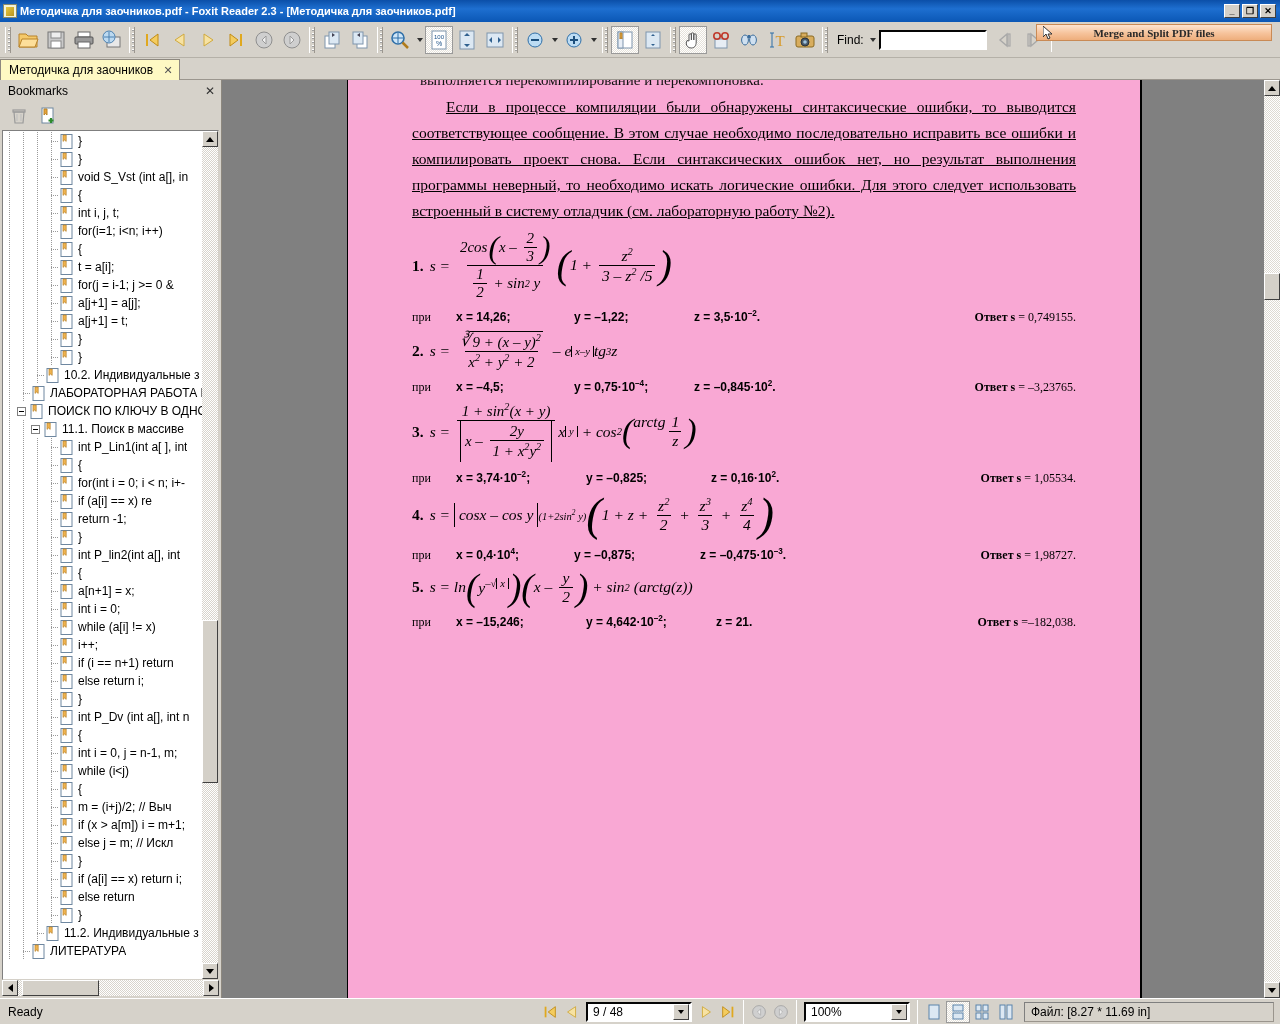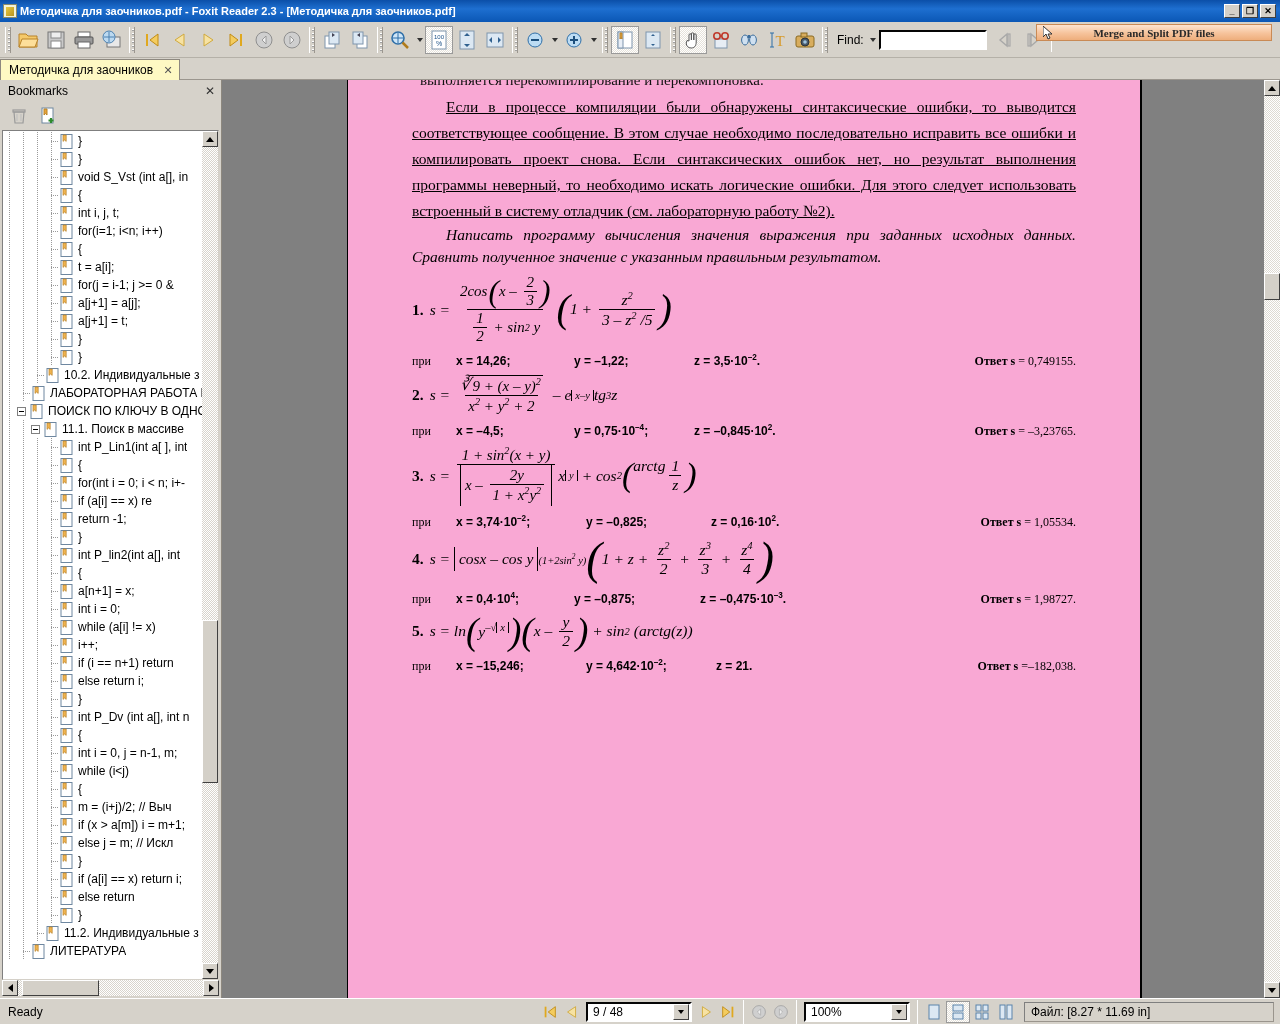--- a/index.html
+++ b/index.html
@@ -1171,21 +1171,20 @@
           <div class="cutline">
             <span>выполняется перекомпилирование и перекомпоновка.</span>
           </div>
 
           <div class="doc" style="top:14px;">
 
             <p class="just">Если в процессе компиляции были обнаружены синтаксические ошибки, то выводится соответствующее сообщение. В этом случае необходимо последовательно исправить все ошибки и компилировать проект снова. Если синтаксических ошибок нет, но результат выполнения программы неверный, то необходимо искать логические ошибки. Для этого следует использовать встроенный в систему отладчик (см. лабораторную работу №2).</p>
 
 
 
-            <p class="ital">Написать программу вычисления значения выражения при заданных исходных данных. Сравнить полученное значение с указанным правильным результатом.</p>
 
             <div class="task">
               <div class="taskline" style="margin-top:6px;">
                 <span class="tasknum">1.</span>
                 <span class="mi" style="display:flex;align-items:center;">
                   s&nbsp;=&nbsp;
                   <span class="frac" style="font-size:15px;">
                     <span class="num" style="display:flex;align-items:center;">2cos<span class="bigparen" style="margin-left:1px;">
                           <span class="pl" style="font-size:2.1em;font-weight:300;">(</span>
                           <span style="display:flex;align-items:center;"><span class="mi">x</span>&nbsp;–&nbsp;<span class="frac">

